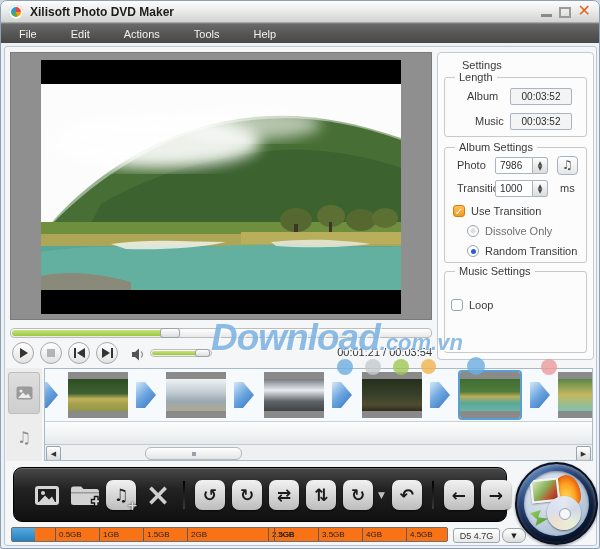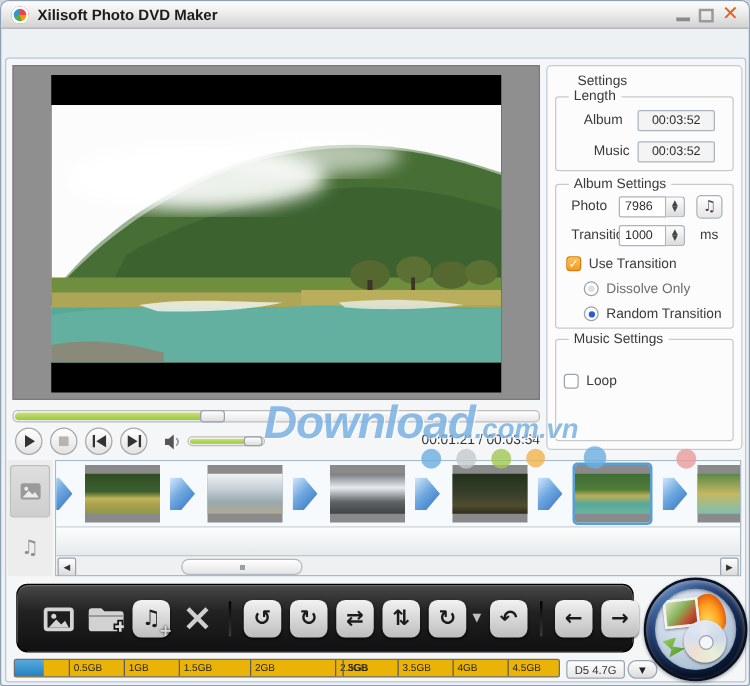--- a/index.html
+++ b/index.html
@@ -160,21 +160,21 @@
   .burn-disc{position:absolute;right:8px;bottom:6px;width:34px;height:34px;border-radius:50%;
     background:conic-gradient(#e4e8f0,#cfd8e8,#e8f0d8,#f0e0d0,#d8dff0,#e4e8f0);
     box-shadow:0 1px 2px rgba(0,0,0,.5);}
   .burn-disc::after{content:"";position:absolute;left:12px;top:12px;width:10px;height:10px;border-radius:50%;
     background:#f4f6fa;border:1px solid #9aa4b4;}
   .burn-arrow{position:absolute;left:6px;bottom:10px;width:18px;height:16px;
     clip-path:polygon(0 20%,60% 0,45% 45%,100% 55%,30% 100%,40% 60%);
     background:linear-gradient(135deg,#9ad05e,#4a9028);}
   
   .capacity{position:absolute;left:10px;top:526px;width:437px;height:15px;
-    background:#eab308;border:1px solid #6f6f6f;border-radius:2px;overflow:hidden;}
+    background:#f97316;border:1px solid #6f6f6f;border-radius:2px;overflow:hidden;}
   .cap-fill{position:absolute;left:0;top:0;width:23px;height:100%;background:linear-gradient(180deg,#56aade,#2580c0);}
   .cap-tick{position:absolute;top:0;height:100%;border-left:1px solid #5c5c5c;
     padding-left:3px;font-size:8px;color:#1e1e1e;line-height:14px;}
   .disc-box{position:absolute;left:452px;top:527px;width:47px;height:15px;border:1px solid #9aa4ae;border-radius:3px;
     background:linear-gradient(180deg,#fff,#e8e8e8);font-size:9px;color:#333;
     display:flex;align-items:center;justify-content:center;}
   .disc-arrow{position:absolute;left:501px;top:527px;width:24px;height:15px;border:1px solid #9aa4ae;border-radius:7px;
     background:linear-gradient(180deg,#fff,#dcdcdc);font-size:7px;color:#222;
     display:flex;align-items:center;justify-content:center;font-family:"DejaVu Sans",sans-serif;}
 </style>
@@ -186,20 +186,27 @@
   <div class="titlebar">
     <div class="app-icon"></div>
     <div class="title-text">Xilisoft Photo DVD Maker</div>
     <div class="winbtns">
       <div class="btn-min"></div>
       <div class="btn-max"></div>
       <div class="btn-close">✕</div>
     </div>
   </div>
 
+  <div class="menubar">
+    <span class="menu-item">File</span>
+    <span class="menu-item">Edit</span>
+    <span class="menu-item">Actions</span>
+    <span class="menu-item">Tools</span>
+    <span class="menu-item">Help</span>
+  </div>
 
   <div class="content-frame"></div>
 
   <div class="preview-stage">
     <div class="photo-black">
       <svg class="photo-svg" viewBox="0 0 360 206" preserveAspectRatio="none">
         <defs>
             <filter id="fog">
               <feGaussianBlur stdDeviation="7"></feGaussianBlur>
             </filter>
@@ -426,21 +433,21 @@
       <div class="burn-arrow"></div>
       <div class="burn-disc"></div>
     </div>
   </div>
 
   <div class="capacity">
     <div class="cap-fill"></div>
     <span class="cap-tick" style="left:43px;">0.5GB</span>
     <span class="cap-tick" style="left:87px;">1GB</span>
     <span class="cap-tick" style="left:131px;">1.5GB</span>
-    <span class="cap-tick" style="left:188px;">2GB</span>
+    <span class="cap-tick" style="left:175px;">2GB</span>
     <span class="cap-tick" style="left:218px;margin-left:38px;">2.5GB</span>
     <span class="cap-tick" style="left:262px;">3GB</span>
     <span class="cap-tick" style="left:306px;">3.5GB</span>
     <span class="cap-tick" style="left:350px;">4GB</span>
     <span class="cap-tick" style="left:394px;">4.5GB</span>
   </div>
   <div class="disc-box">D5 4.7G</div>
   <div class="disc-arrow">▼</div>
 
 </div>

